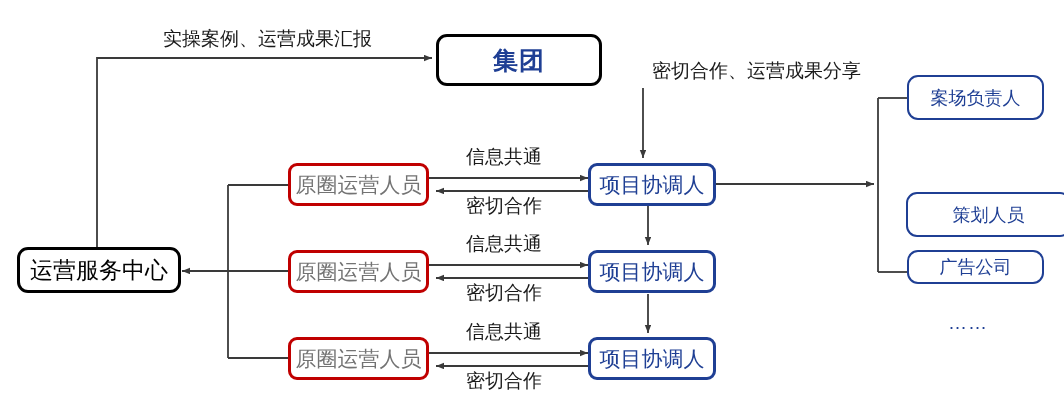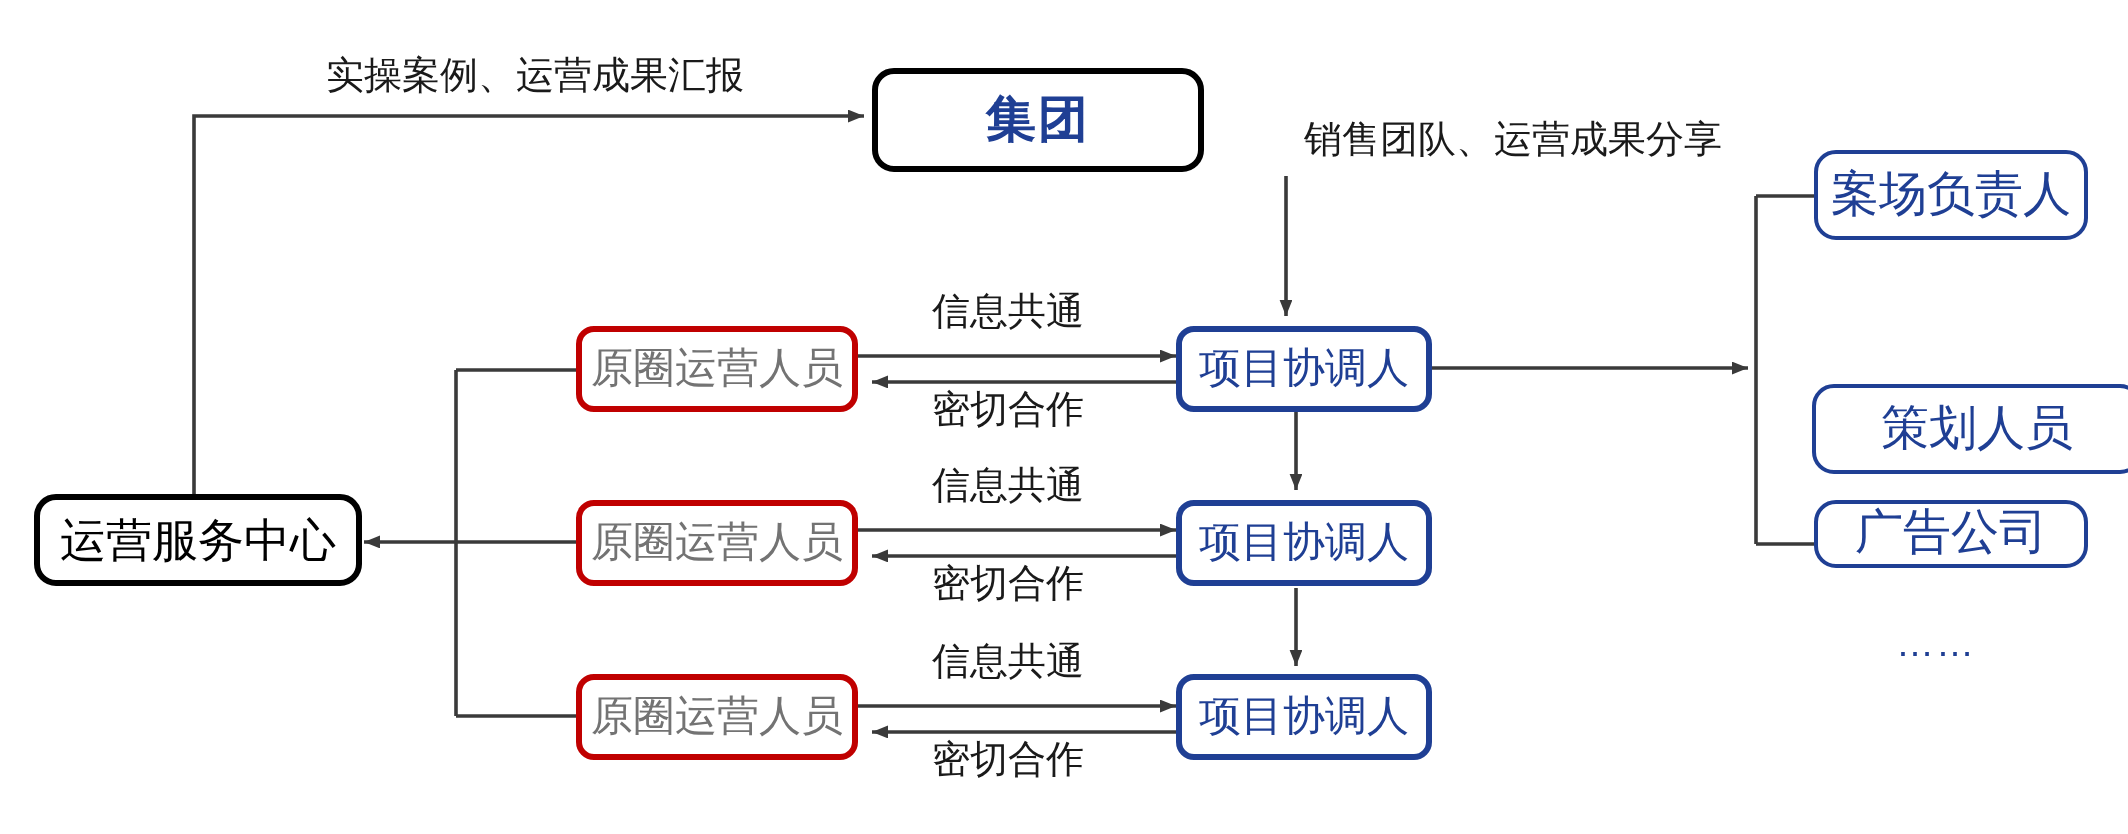--- a/index.html
+++ b/index.html
@@ -61,21 +61,21 @@
   .node-blue {
     border: 3px solid #1F3F94;
     border-radius: 9px;
     color: #1F3F94;
     font-size: 21px;
   }
   .node-blue-thin {
     border: 2px solid #1F3F94;
     border-radius: 11px;
     color: #1F3F94;
-    font-size: 24px;
+    font-size: 18px;
     text-align: right;
   }
   .edge-label {
     position: absolute;
     color: #1a1a1a;
     font-size: 19px;
     white-space: nowrap;
     line-height: 1;
   }
   .ellipsis-mark {
@@ -163,21 +163,21 @@
     <span>策划人员</span>
   </div>
   <div class="node node-blue-thin" style="left:907px; top:250px; width:137px; height:34px;">
     <span>广告公司</span>
   </div>
 
   <div class="ellipsis-mark" style="left:948px; top:313px;">……</div>
 
   <div class="edge-label" style="left:163px; top:29px;">实操案例、运营成果汇报</div>
 
-  <div class="edge-label" style="left:652px; top:61px;">销售团队、运营成果分享</div>
+  <div class="edge-label" style="left:652px; top:61px;">密切合作、运营成果分享</div>
 
   <div class="edge-label" style="left:466px; top:147px;">信息共通</div>
   <div class="edge-label" style="left:466px; top:196px;">密切合作</div>
 
   <div class="edge-label" style="left:466px; top:234px;">信息共通</div>
   <div class="edge-label" style="left:466px; top:283px;">密切合作</div>
 
   <div class="edge-label" style="left:466px; top:322px;">信息共通</div>
   <div class="edge-label" style="left:466px; top:371px;">密切合作</div>
 

